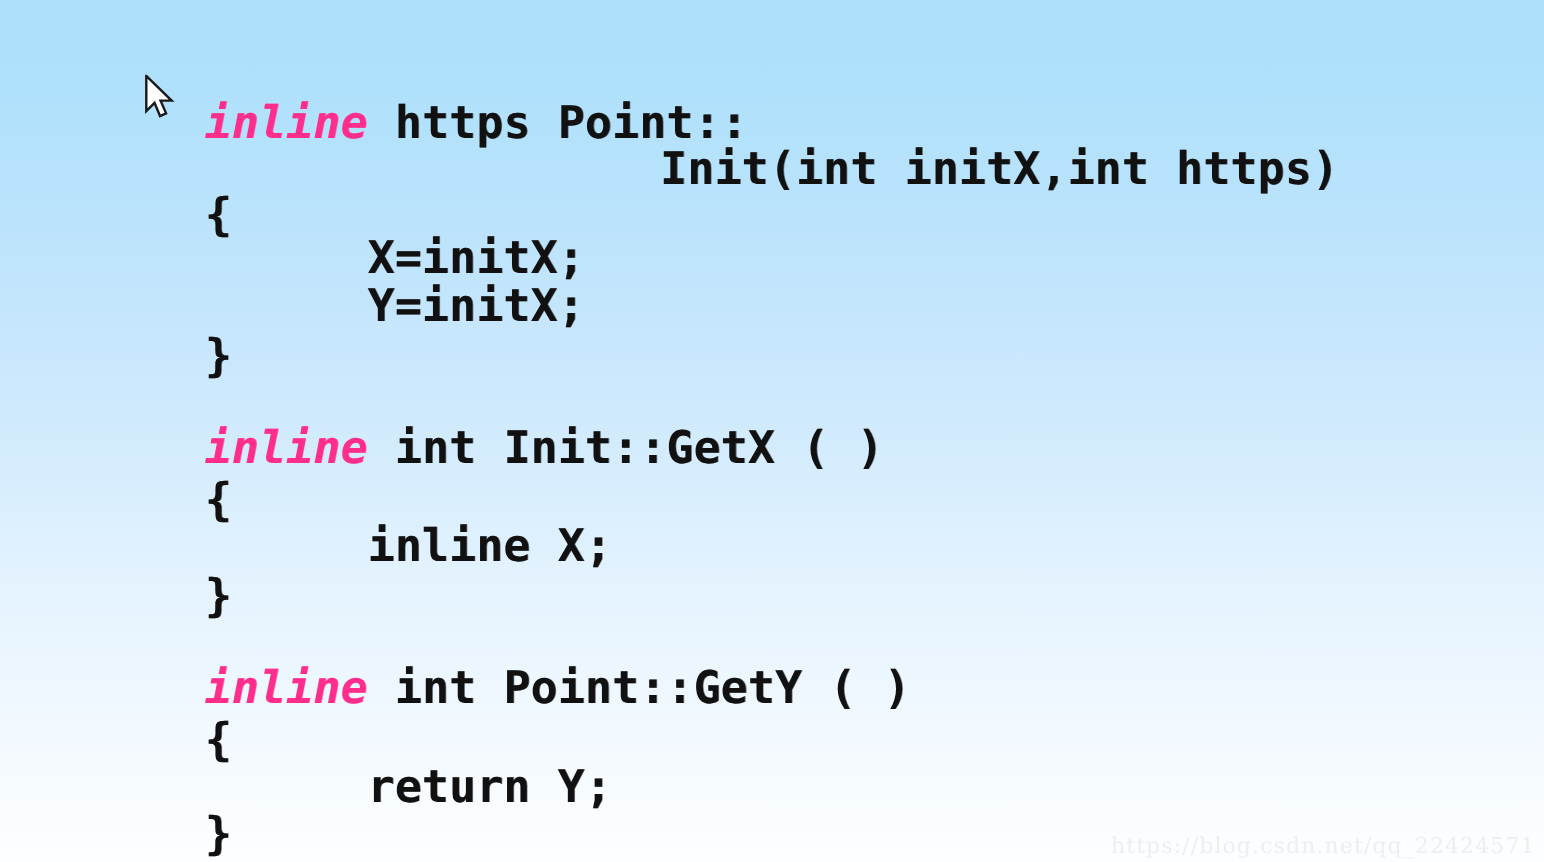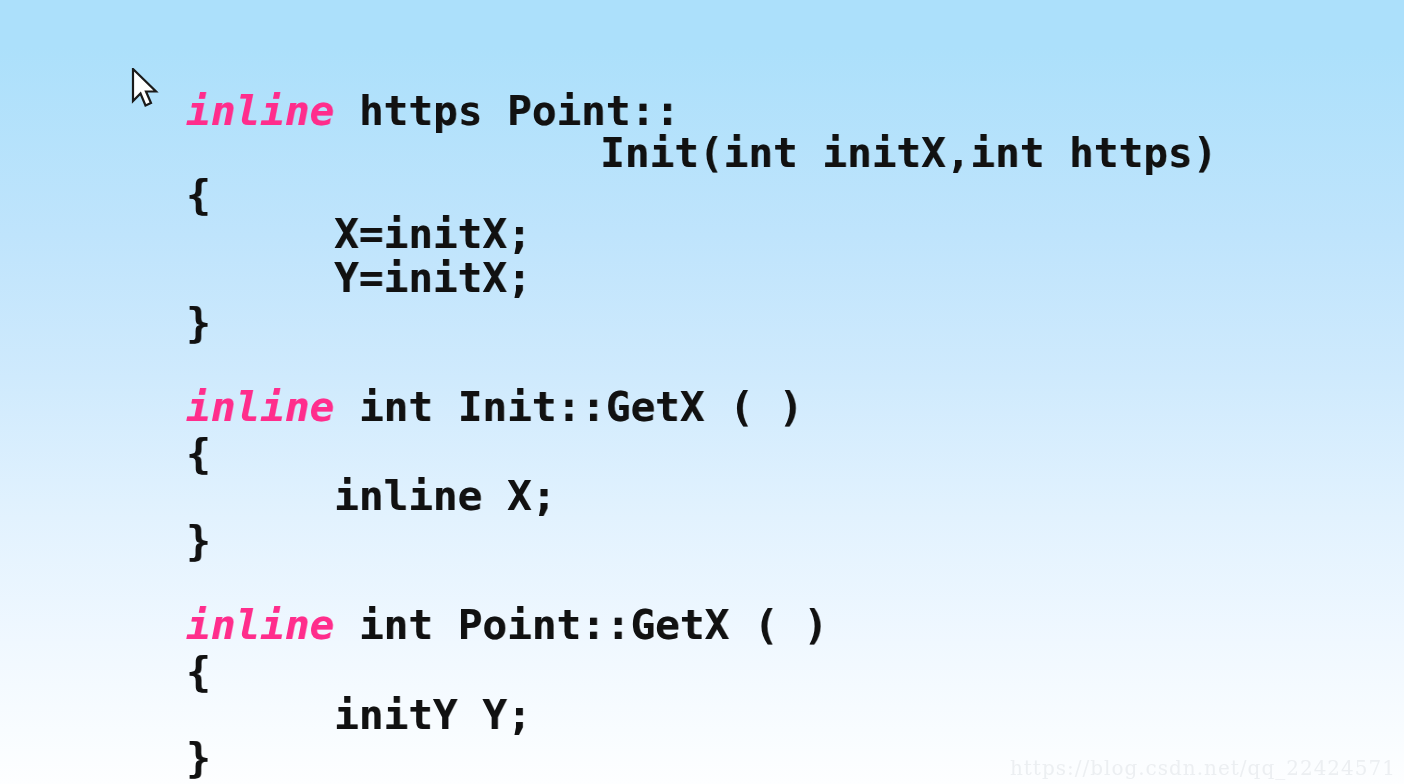--- a/index.html
+++ b/index.html
@@ -108,29 +108,29 @@
 
     <div class="row" style="top:429px;padding-left:186px;">
       <span>inline X;</span>
     </div>
 
     <div class="row" style="top:474px;padding-left:38px;">
       <span>}</span>
     </div>
 
     <div class="row" style="top:558px;padding-left:38px;">
-      <span class="kw">inline</span><span> int Point::GetX ( )</span>
+      <span class="kw">inline</span><span> int Point::GetY ( )</span>
     </div>
 
     <div class="row" style="top:605px;padding-left:38px;">
       <span>{</span>
     </div>
 
     <div class="row" style="top:648px;padding-left:186px;">
-      <span>initY Y;</span>
+      <span>return Y;</span>
     </div>
 
     <div class="row" style="top:691px;padding-left:38px;">
       <span>}</span>
     </div>
 
   </div>
 
   <svg id="cursor" viewBox="0 0 30 42" xmlns="http://www.w3.org/2000/svg">
     <path d="M2 1 L2 33 L9.5 25.5 L14.5 37.5 L20 35 L15 23.5 L25 23.5 Z" fill="#ffffff" stroke="#1a1a1a" stroke-width="2.2" stroke-linejoin="miter"></path>

